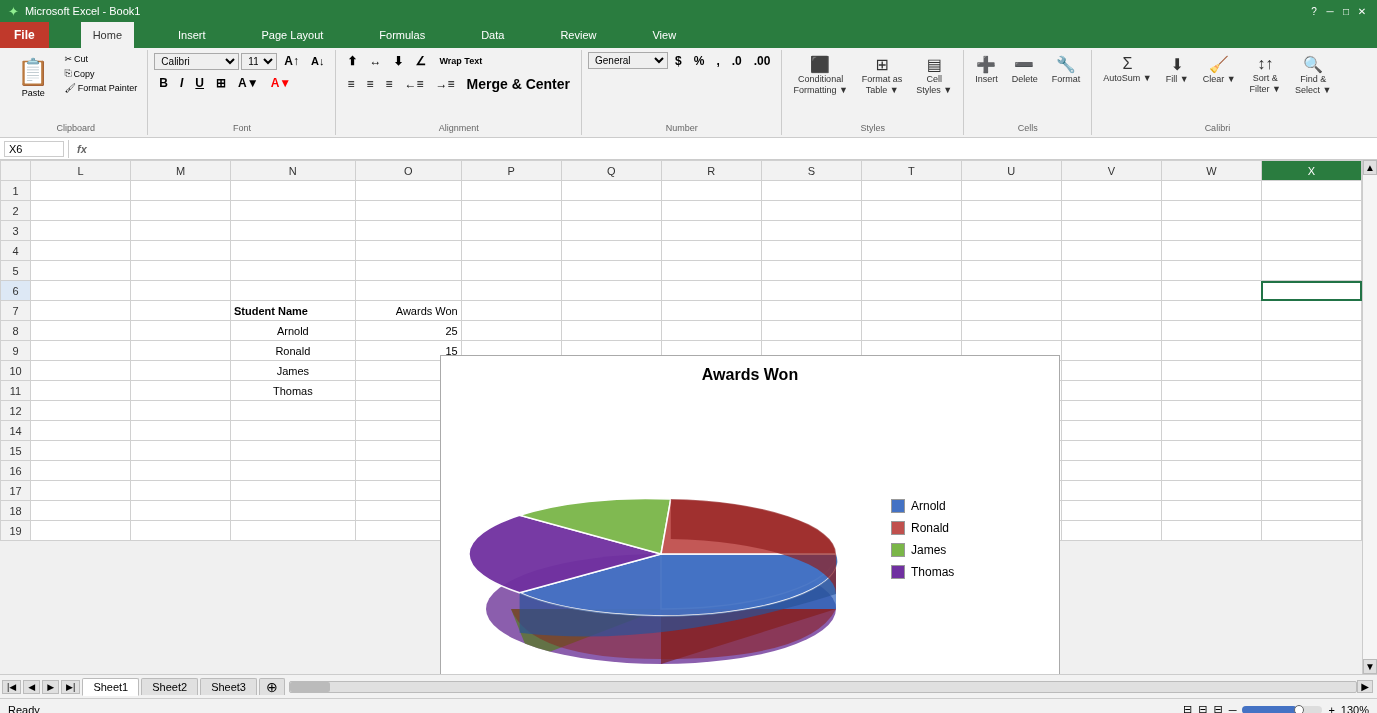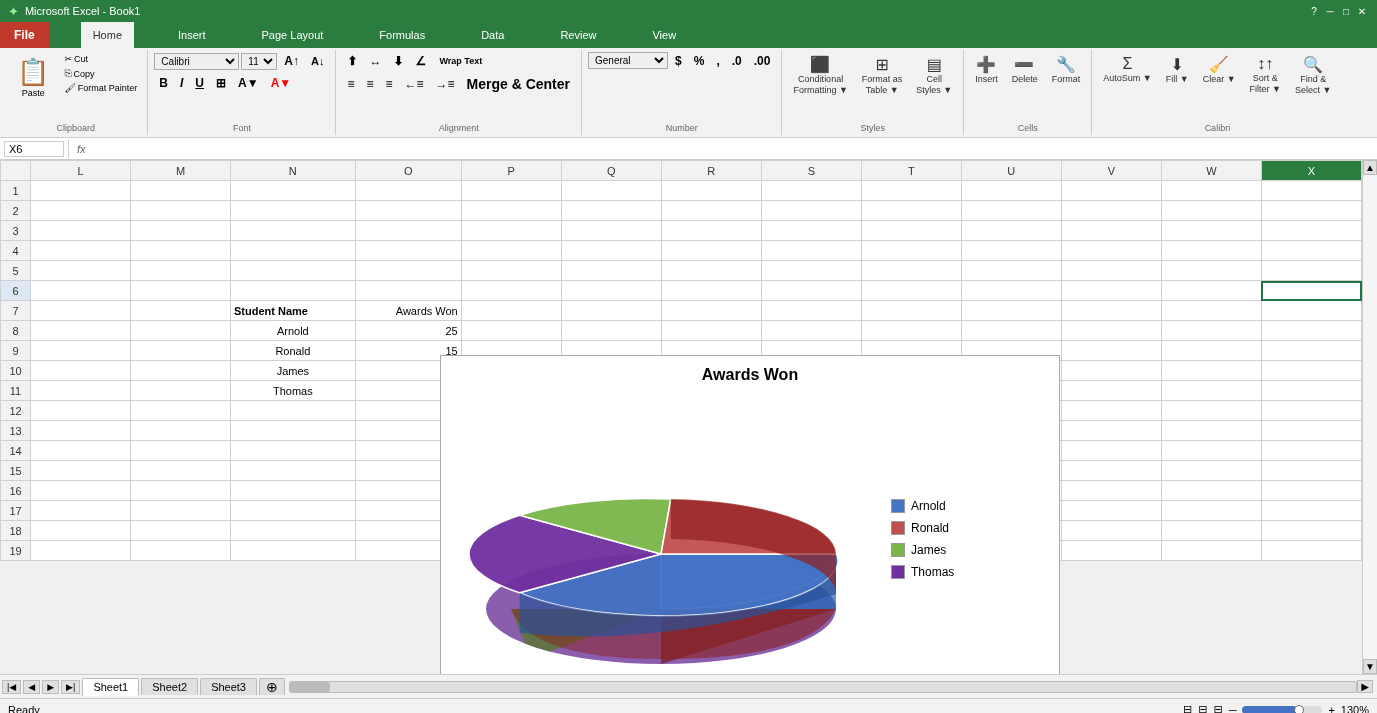--- a/index.html
+++ b/index.html
@@ -35,21 +35,21 @@
     
     .font-row { display: flex; align-items: center; gap: 2px; margin-bottom: 2px; }
     .font-select { font-size: 10px; border: 1px solid #aaa; padding: 1px 2px; width: 85px; }
     .font-size-select { font-size: 10px; border: 1px solid #aaa; padding: 1px 2px; width: 36px; }
     .format-btn { border: 1px solid transparent; background: none; cursor: pointer; font-size: 12px; font-weight: bold; padding: 1px 4px; border-radius: 2px; }
 
     
     .formula-bar { display: flex; align-items: center; background: white; border-bottom: 1px solid #ccc; height: 22px; padding: 0 4px; gap: 4px; }
     .cell-ref { border: 1px solid #ccc; width: 60px; padding: 1px 4px; font-size: 11px; }
     .formula-divider { width: 1px; height: 18px; background: #ccc; }
-    .formula-fx { font-size: 11px; color: #666; padding: 0 4px; font-style: italic; }
+    .formula-fx { font-size: 11px; color: #666; padding: 0 4px; font-style: italic; font-weight: bold; }
     .formula-input { flex: 1; border: none; outline: none; font-size: 11px; }
 
     
     .sheet-area { display: flex; flex-direction: column; height: calc(100vh - 175px); overflow: hidden; }
 
     
     .spreadsheet { flex: 1; overflow: auto; position: relative; }
     table.grid { border-collapse: collapse; min-width: 100%; }
     table.grid th, table.grid td { border: 1px solid #d0d0d0; font-size: 11px; }
     table.grid th { background: #f2f2f2; color: #333; font-weight: normal; text-align: center; min-width: 65px; height: 20px; font-size: 11px; padding: 0 2px; position: sticky; top: 0; z-index: 2; }
@@ -482,36 +482,20 @@
               <td></td>
               <td></td>
               <td></td>
               <td></td>
               <td></td>
               <td></td>
               <td></td>
               <td></td>
             </tr>
             <tr>
-              <td class="row-num">13</td>
-              <td></td>
-              <td></td>
-              <td></td>
-              <td></td>
-              <td></td>
-              <td></td>
-              <td></td>
-              <td></td>
-              <td></td>
-              <td></td>
-              <td></td>
-              <td></td>
-              <td></td>
-            </tr>
-            <tr>
               <td class="row-num">14</td>
               <td></td>
               <td></td>
               <td></td>
               <td></td>
               <td></td>
               <td></td>
               <td></td>
               <td></td>
               <td></td>

